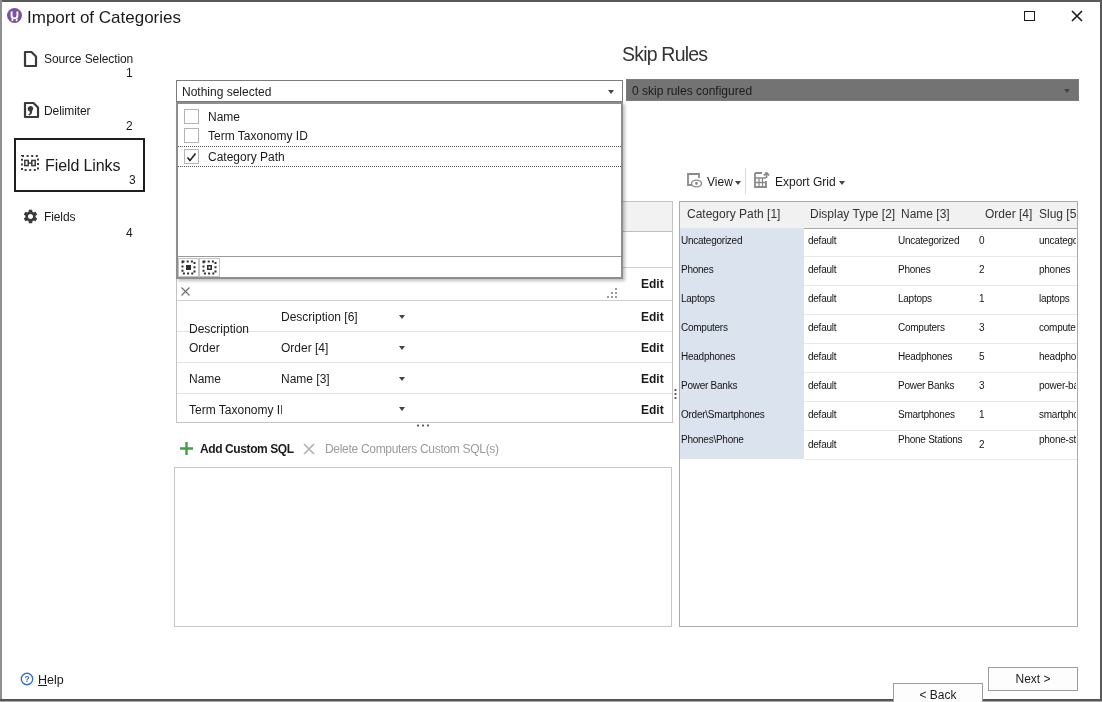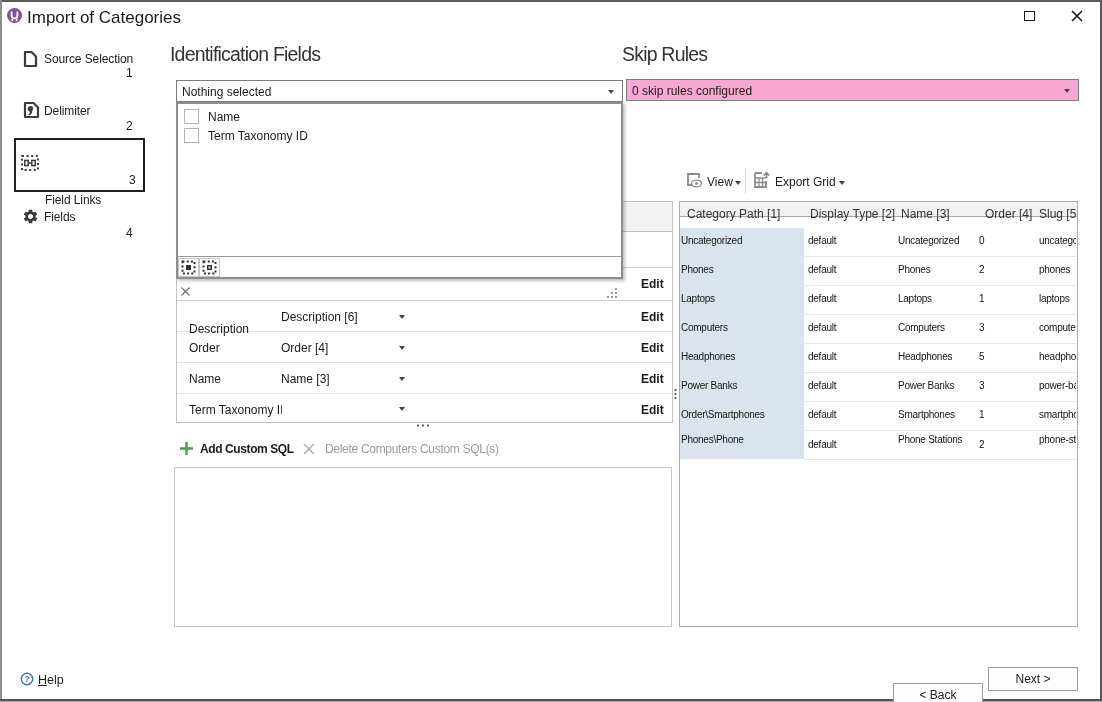--- a/index.html
+++ b/index.html
@@ -46,37 +46,36 @@
   <div class="abs t12" style="left:44px;top:104px;font-size:12px;letter-spacing:-0.1px;">Delimiter</div>
   <div class="abs t12" style="left:126px;top:119px;">2</div>
 
   <div class="abs" style="left:14px;top:138px;width:131px;height:54px;border:2.5px solid #1f1f1f;"></div>
   <svg class="abs" style="left:21px;top:155px;" width="18" height="16" viewBox="0 0 18 16">
       <rect x="1" y="1" width="16" height="14" fill="none" stroke="#3b3b3b" stroke-width="2" stroke-dasharray="2 2.6"></rect>
       <rect x="3.8" y="5.4" width="3.4" height="5.2" fill="none" stroke="#3b3b3b" stroke-width="1.5"></rect>
       <rect x="10.8" y="5.4" width="3.4" height="5.2" fill="none" stroke="#3b3b3b" stroke-width="1.5"></rect>
       <path d="M7.4,8 h3.2" stroke="#3b3b3b" stroke-width="1.5"></path>
     </svg>
-  <div class="abs t12" style="left:45px;top:157px;font-size:12px;letter-spacing:-0.1px;margin-top:36px;">Field Links</div>
+  <div class="abs t12" style="left:45px;top:157px;font-size:16px;letter-spacing:-0.1px;">Field Links</div>
   <div class="abs t12" style="left:129px;top:173px;">3</div>
 
   <svg class="abs" style="left:22px;top:208px;" width="17" height="17" viewBox="0 0 24 24">
       <path d="M19.14,12.94c0.04-0.3,0.06-0.61,0.06-0.94c0-0.32-0.02-0.64-0.07-0.94l2.03-1.58c0.18-0.14,0.23-0.41,0.12-0.61 l-1.92-3.32c-0.12-0.22-0.37-0.29-0.59-0.22l-2.39,0.96c-0.5-0.38-1.03-0.7-1.62-0.94L14.4,2.81c-0.04-0.24-0.24-0.41-0.48-0.41 h-3.84c-0.24,0-0.43,0.17-0.47,0.41L9.25,5.35C8.66,5.59,8.12,5.92,7.63,6.29L5.24,5.33c-0.22-0.08-0.47,0-0.59,0.22L2.74,8.87 C2.62,9.08,2.66,9.34,2.86,9.48l2.03,1.58C4.84,11.36,4.8,11.69,4.8,12s0.02,0.64,0.07,0.94l-2.03,1.58 c-0.18,0.14-0.23,0.41-0.12,0.61l1.92,3.32c0.12,0.22,0.37,0.29,0.59,0.22l2.39-0.96c0.5,0.38,1.03,0.7,1.62,0.94l0.36,2.54 c0.05,0.24,0.24,0.41,0.48,0.41h3.84c0.24,0,0.44-0.17,0.47-0.41l0.36-2.54c0.59-0.24,1.13-0.56,1.62-0.94l2.39,0.96 c0.22,0.08,0.47,0,0.59-0.22l1.92-3.32c0.12-0.22,0.07-0.47-0.12-0.61L19.14,12.94z M12,15.6c-1.98,0-3.6-1.62-3.6-3.6 s1.62-3.6,3.6-3.6s3.6,1.62,3.6,3.6S13.98,15.6,12,15.6z" fill="#3b3b3b"></path>
     </svg>
   <div class="abs t12" style="left:44px;top:210px;font-size:12px;letter-spacing:-0.1px;">Fields</div>
   <div class="abs t12" style="left:126px;top:226px;">4</div>
 
-  <div class="abs" style="left:170px;top:43px;font-size:19.5px;color:#333;letter-spacing:-0.8px;">Identification Fields</div>
   <div class="abs" style="left:622px;top:43px;font-size:19.5px;color:#333;letter-spacing:-0.8px;">Skip Rules</div>
 
   <div class="abs" style="left:176px;top:80px;width:447px;height:22px;border:1px solid #7c7c7c;background:#fff;">
     <div class="t12" style="position:absolute;left:5px;top:4px;">Nothing selected</div>
     <div class="arr" style="position:absolute;right:8px;top:9px;"></div>
   </div>
-  <div class="abs" style="left:626px;top:79px;width:453px;height:22px;border:1px solid #7c7c7c;background:#f9a8d4;">
+  <div class="abs" style="left:626px;top:79px;width:453px;height:22px;border:1px solid #7c7c7c;background:#737373;">
     <div class="t12" style="position:absolute;left:5px;top:4px;">0 skip rules configured</div>
     <div class="arr" style="position:absolute;right:8px;top:9px;"></div>
   </div>
 
   <div class="abs" style="left:176px;top:201px;width:497px;height:222px;border:1px solid #c3c3c3;background:#fff;">
     <div class="abs" style="left:0;top:0;width:495px;height:30px;background:#f2f2f2;border-bottom:1px solid #bfbfbf;"></div>
     <div class="abs" style="left:0;top:65px;width:495px;height:1px;background:#d0d0d0;"></div>
     <div class="abs t12 b" style="left:464px;top:75px;">Edit</div>
     <div class="abs" style="left:0;top:98px;width:495px;height:1px;background:#d0d0d0;"></div>
     <svg class="abs" style="left:3px;top:84px;" width="11" height="11" viewBox="0 0 11 11">
@@ -131,20 +130,28 @@
     </svg>
   <div class="abs t12" style="left:325px;top:442px;color:#9b9b9b;letter-spacing:-0.3px;">Delete Computers Custom SQL(s)</div>
 
   <div class="abs" style="left:174px;top:467px;width:498px;height:160px;border:1px solid #c6c6c6;"></div>
 
   <div class="abs" style="left:176px;top:102px;width:447px;height:177px;background:#fff;border:2px solid #8e8e8e;box-shadow:2px 2px 3px rgba(0,0,0,0.25);z-index:50;">
     <div class="abs" style="left:6px;top:5px;width:15px;height:15px;border:1px solid #b4b4b4;"></div>
     <div class="t12 abs" style="left:30px;top:6px;">Name</div>
     <div class="abs" style="left:6px;top:24px;width:15px;height:15px;border:1px solid #b4b4b4;"></div>
     <div class="t12 abs" style="left:30px;top:25px;">Term Taxonomy ID</div>
+    <div class="abs" style="left:0;top:42px;width:443px;height:21px;border-top:1px dotted #555;border-bottom:1px dotted #555;">
+      <div class="abs" style="left:6px;top:2px;width:15px;height:15px;border:1px solid #b4b4b4;">
+        <svg width="13" height="13" viewBox="0 0 13 13">
+            <path d="M2.5,6.5 L5,9.5 L10.5,2.5" stroke="#222" stroke-width="1.6" fill="none"></path>
+          </svg>
+      </div>
+      <div class="t12 abs" style="left:30px;top:3px;">Category Path</div>
+    </div>
     <div class="abs" style="left:0;top:152px;width:443px;height:1px;background:#999;"></div>
     <div class="abs" style="left:0px;top:154px;width:21px;height:19px;border:1px solid #c4c4c4;">
       <svg width="19" height="17" viewBox="0 0 19 17">
           <rect x="3.5" y="2.5" width="12" height="12" fill="none" stroke="#2f2f2f" stroke-width="2" stroke-dasharray="2 2.2"></rect>
           <rect x="7" y="6" width="5" height="5" fill="#2f2f2f"></rect>
         </svg>
     </div>
     <div class="abs" style="left:21px;top:154px;width:21px;height:19px;border:1px solid #c4c4c4;">
       <svg width="19" height="17" viewBox="0 0 19 17">
           <rect x="3.5" y="2.5" width="12" height="12" fill="none" stroke="#2f2f2f" stroke-width="2" stroke-dasharray="2 2.2"></rect>
@@ -169,21 +176,21 @@
   <div class="abs t12" style="left:775px;top:175px;">Export Grid</div>
   <div class="arr abs" style="left:839px;top:181px;"></div>
 
   <div class="abs" style="left:674px;top:388px;width:3px;height:12px;
     background:
     radial-gradient(circle at 1.5px 2px, #555 1px, transparent 1.2px),
     radial-gradient(circle at 1.5px 6px, #555 1px, transparent 1.2px),
     radial-gradient(circle at 1.5px 10px, #555 1px, transparent 1.2px);"></div>
 
   <div class="abs" style="left:679px;top:201px;width:399px;height:426px;border:1px solid #ababab;background:#fff;overflow:hidden;">
-    <div class="abs" style="left:0;top:0;width:397px;height:15px;background:#f1f1f1;border-bottom:1px solid #a8a8a8;text-align:center;">
+    <div class="abs" style="left:0;top:0;width:397px;height:27px;background:#f1f1f1;border-bottom:1px solid #a8a8a8;text-align:center;">
       <div class="t12 abs" style="left:7px;top:5px;color:#333;">Category Path [1]</div>
       <div class="t12 abs" style="left:130px;top:5px;color:#333;">Display Type [2]</div>
       <div class="t12 abs" style="left:221px;top:5px;color:#333;">Name [3]</div>
       <div class="t12 abs" style="left:305px;top:5px;color:#333;">Order [4]</div>
       <div class="t12 abs" style="left:359px;top:5px;color:#333;">Slug [5</div>
     </div>
     <div class="abs" style="left:0;top:26px;width:124px;height:231px;background:#dbe3ee;"></div>
     <div class="abs" style="left:124px;top:54px;width:273px;height:1px;background:#e8e8e8;"></div>
     <div class="abs" style="left:124px;top:83px;width:273px;height:1px;background:#e8e8e8;"></div>
     <div class="abs" style="left:124px;top:112px;width:273px;height:1px;background:#e8e8e8;"></div>

